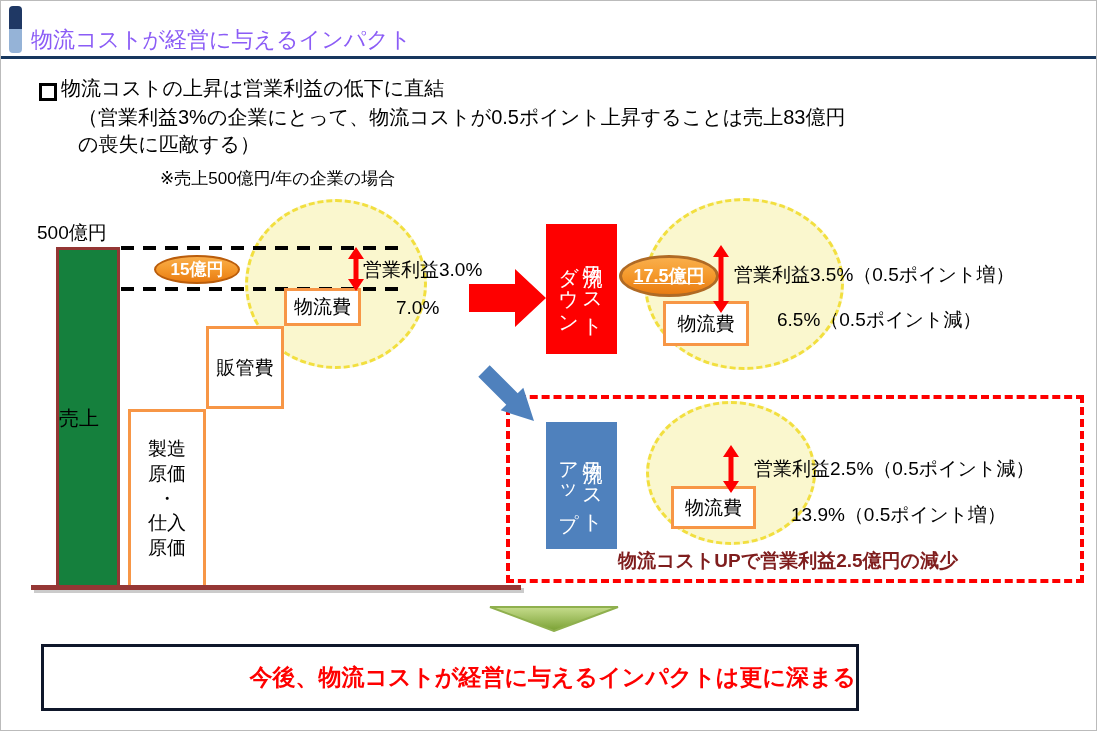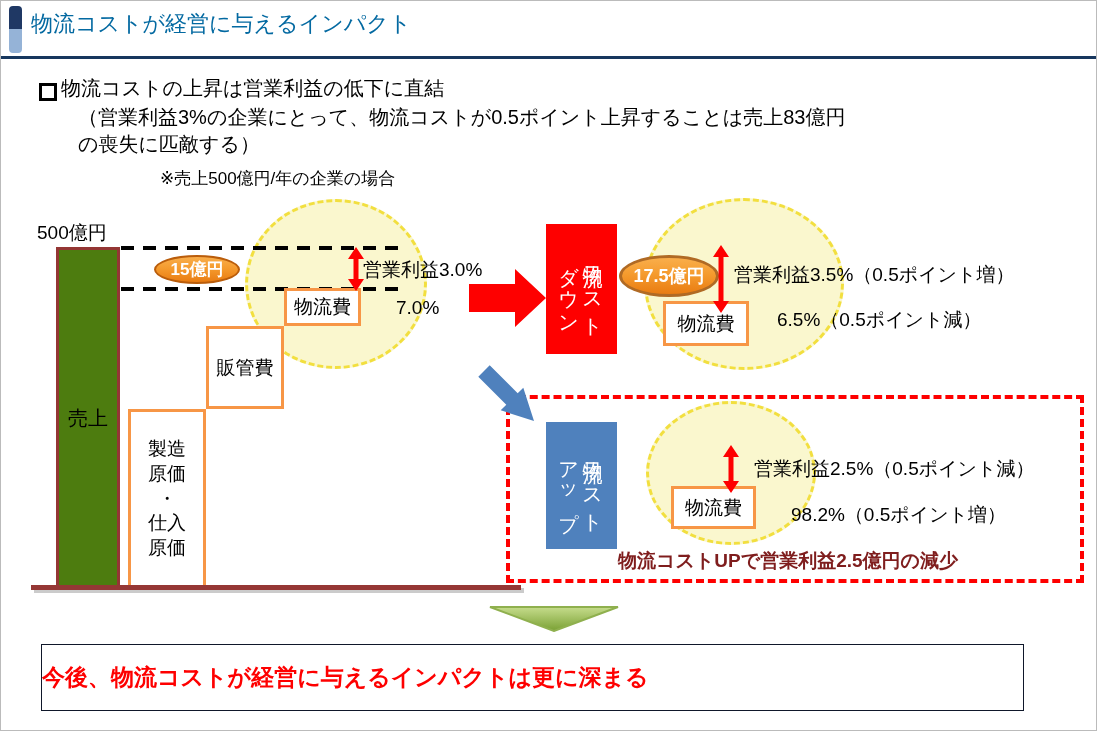--- a/index.html
+++ b/index.html
@@ -3,40 +3,40 @@
 <meta charset="utf-8">
 <style>
   html,body{margin:0;padding:0;background:#fff;}
   body{font-family:"Liberation Sans","DejaVu Sans",sans-serif;color:#000;}
   #slide{position:relative;width:1097px;height:731px;background:#fff;overflow:hidden;border:1px solid #bbb;box-sizing:border-box;}
   .abs{position:absolute;}
 
   
   .accent{left:8px;top:5px;width:13px;height:47px;border-radius:4px;
           background:linear-gradient(180deg,#1F3864 0 49%,#95B3D7 49% 100%);}
-  .title{left:30px;top:8px;font-size:22px;color:#0369a1;text-align:center;}
+  .title{left:30px;top:24px;font-size:22px;color:#8b5cf6;text-align:center;}
   .rule{left:0;top:55px;width:1097px;height:3px;background:#17375E;}
 
   
   .sqbullet{left:38px;top:82px;width:12px;height:12px;border:3px solid #000;background:#fff;}
   .lead1{left:60px;top:74px;font-size:20px;}
   .lead2{left:77px;top:103px;font-size:20px;}
   .lead3{left:77px;top:130px;font-size:20px;}
   .note{left:116px;top:166px;font-size:17px;margin-left:43px;}
 
   
   .ycircle{border:3px dashed #F2DF3F;border-radius:50%;background:#FAF7CE;z-index:0;}
   .yc1{left:244px;top:198px;width:176px;height:164px;}
   .yc2{left:643px;top:197px;width:194px;height:166px;}
   .yc3{left:645px;top:400px;width:164px;height:138px;}
 
   
   .axislabel{left:36px;top:219px;font-size:19px;z-index:2;}
-  .salesbar{left:55px;top:246px;width:64px;height:342px;background:#4d7c0f;border:3px solid #943634;
-            box-sizing:border-box;display:flex;align-items:center;justify-content:center;font-size:20px;z-index:2;}
+  .salesbar{left:55px;top:246px;width:64px;height:342px;background:#15803d;border:3px solid #943634;
+            box-sizing:border-box;display:flex;align-items:center;font-size:20px;z-index:2;}
   .dash{height:4px;background:repeating-linear-gradient(90deg,#000 0 13px,transparent 13px 22px);z-index:1;}
   .dash1{left:120px;top:245px;width:283px;}
   .dash2{left:120px;top:286px;width:283px;}
   .badge{border-radius:50%;display:flex;align-items:center;justify-content:center;color:#fff;font-weight:bold;
          background:linear-gradient(180deg,#F9AE4B 0%,#F59B2E 45%,#E97C12 100%);box-sizing:border-box;z-index:3;}
   .badge1{left:153px;top:254px;width:86px;height:29px;border:2px solid #BA5D0B;font-size:17px;}
   .costbox{background:#fff;border:3px solid #F79646;box-sizing:border-box;display:flex;align-items:center;
            justify-content:center;font-size:19px;z-index:2;}
   .logi1{left:283px;top:287px;width:77px;height:38px;}
   .sga{left:205px;top:325px;width:78px;height:83px;}
@@ -53,39 +53,39 @@
   .barrow{left:475px;top:362px;z-index:5;}
 
   
   .vbox{writing-mode:vertical-rl;text-orientation:upright;color:#fff;font-size:20px;box-sizing:border-box;
         padding:8px 12px;z-index:3;letter-spacing:2px;}
   .vbox div{text-align:center;line-height:24px;}
   .redbox{left:545px;top:223px;width:71px;height:130px;background:#FE0000;}
   .bluebox{left:545px;top:421px;width:71px;height:127px;background:#4F81BD;}
 
   
-  .badge2{left:618px;top:254px;width:100px;height:42px;border:3px solid #B06A24;font-size:18px;}
+  .badge2{left:618px;top:254px;width:100px;height:42px;border:3px solid #B06A24;font-size:18px;text-decoration:underline;}
   .va2{left:711px;top:244px;}
   .logi2{left:662px;top:300px;width:86px;height:45px;}
   .profit2{left:733px;top:261px;font-size:19px;z-index:3;}
   .rate2{left:776px;top:306px;font-size:19px;z-index:3;}
 
   
   .reddash{left:505px;top:394px;width:578px;height:188px;border:4px dashed #FE0000;box-sizing:border-box;z-index:2;background:transparent;}
   .badge3{left:620px;top:449px;width:96px;height:38px;border:3px solid #B06A24;font-size:18px;}
   .va3{left:721px;top:444px;}
   .logi3{left:670px;top:485px;width:85px;height:43px;}
   .profit3{left:753px;top:455px;font-size:19px;z-index:3;}
   .rate3{left:790px;top:501px;font-size:19px;z-index:3;}
   .callout{left:617px;top:547px;font-size:19px;font-weight:bold;color:#7f1d1d;z-index:3;}
 
   
   .gtriangle{left:488px;top:605px;z-index:2;}
-  .banner{left:40px;top:643px;width:983px;height:67px;border:1px solid #0f172a;box-sizing:border-box;
-          display:flex;align-items:center;justify-content:flex-start;z-index:2;background:#fff;}
+  .banner{left:40px;top:643px;width:818px;height:67px;border:3px solid #0f172a;box-sizing:border-box;
+          display:flex;align-items:center;justify-content:flex-end;z-index:2;background:#fff;}
   .banner span{color:#FE0000;font-weight:bold;font-size:23px;}
 </style>
 </head>
 <body>
 
 <div id="slide">
 
   <div class="abs accent"></div>
   <div class="abs title">物流コストが経営に与えるインパクト</div>
   <div class="abs rule"></div>
@@ -154,21 +154,21 @@
     <div>物流コスト</div>
     <div>アップ</div>
   </div>
   <svg class="abs varrow va3" width="18" height="48" viewBox="0 0 18 48">
     <polygon points="9,0 17,12 11.5,12 11.5,36 17,36 9,48 1,36 6.5,36 6.5,12 1,12" fill="#FE0000"></polygon>
   </svg>
   <div class="abs costbox logi3">
     <span>物流費</span>
   </div>
   <div class="abs profit3">営業利益2.5%（0.5ポイント減）</div>
-  <div class="abs rate3">98.2%（0.5ポイント増）</div>
+  <div class="abs rate3">13.9%（0.5ポイント増）</div>
   <div class="abs callout">物流コストUPで営業利益2.5億円の減少</div>
 
   <svg class="abs gtriangle" width="130" height="26" viewBox="0 0 130 26">
     <defs>
       <linearGradient id="gt" x1="0" y1="0" x2="0" y2="1">
         <stop offset="0" stop-color="#C6DC8C"></stop>
         <stop offset="1" stop-color="#79A033"></stop>
       </linearGradient>
     </defs>
     <polygon points="1,1 129,1 65,25" fill="url(#gt)" stroke="#8FB04E" stroke-width="2"></polygon>

